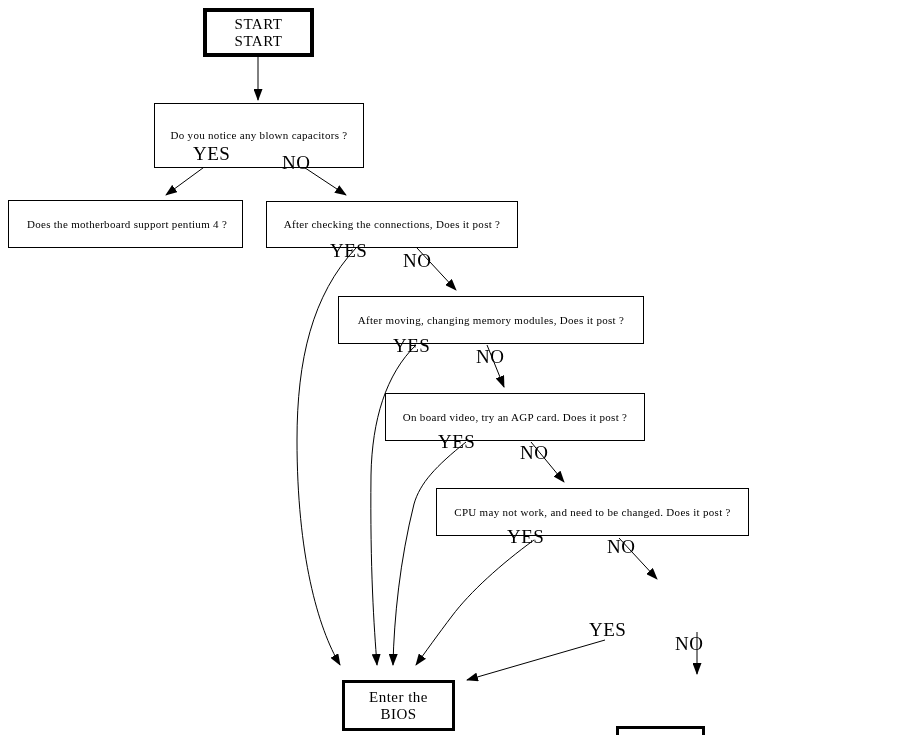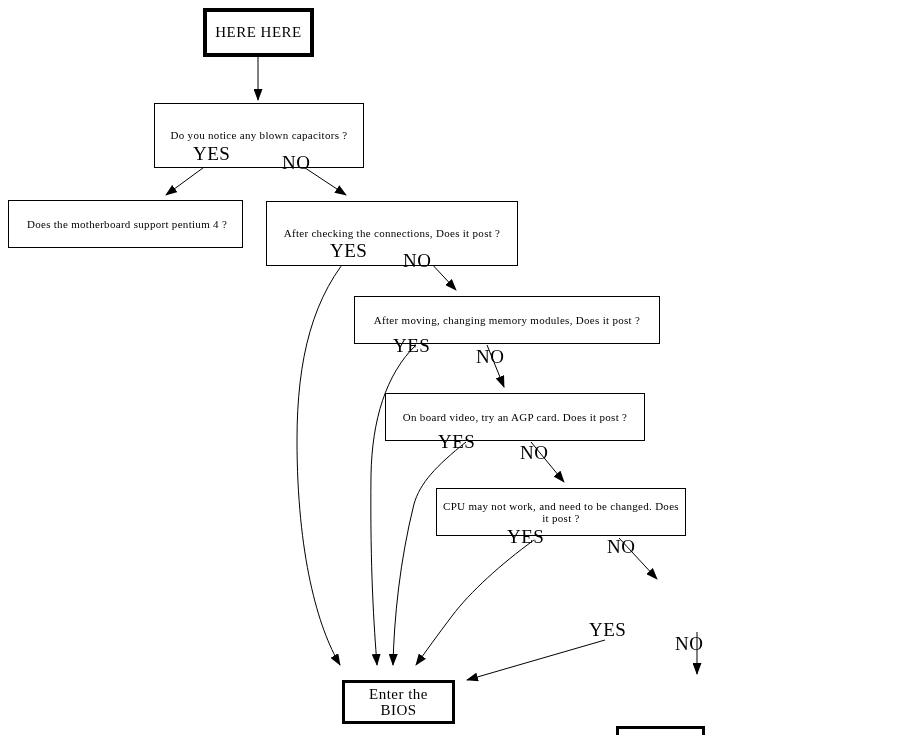--- a/index.html
+++ b/index.html
@@ -60,36 +60,36 @@
     <path class="edge" d="M416,345 C386,374 372,420 371,475 C370,570 374,626 377,665" marker-end="url(#arrow)"></path>
     <path class="edge" d="M487,345 L504,387" marker-end="url(#arrow)"></path>
     <path class="edge" d="M466,442 C436,466 420,483 414,504 C400,560 394,618 393,665" marker-end="url(#arrow)"></path>
     <path class="edge" d="M531,442 L564,482" marker-end="url(#arrow)"></path>
     <path class="edge" d="M534,540 C501,564 470,592 452,616 C439,633 424,654 416,665" marker-end="url(#arrow)"></path>
     <path class="edge" d="M619,538 L657,579" marker-end="url(#arrow)"></path>
     <path class="edge" d="M605,640 L467,680" marker-end="url(#arrow)"></path>
     <path class="edge" d="M697,632 L697,674" marker-end="url(#arrow)"></path>
   </svg>
 
-  <div class="node start" style="left:203px;top:8px;width:111px;height:49px;">HERE HERE</div>
+  <div class="node start" style="left:203px;top:8px;width:111px;height:49px;">START START</div>
 
   <div class="node" style="left:154px;top:103px;width:210px;height:65px;">Do you notice any blown capacitors ?</div>
 
   <div class="node" style="left:8px;top:200px;width:235px;height:48px;padding-left:7px;">Does the motherboard support pentium 4 ?</div>
 
-  <div class="node" style="left:266px;top:201px;width:252px;height:65px;">After checking the connections, Does it post ?</div>
+  <div class="node" style="left:266px;top:201px;width:252px;height:47px;">After checking the connections, Does it post ?</div>
 
-  <div class="node" style="left:354px;top:296px;width:306px;height:48px;">After moving, changing memory modules, Does it post ?</div>
+  <div class="node" style="left:338px;top:296px;width:306px;height:48px;">After moving, changing memory modules, Does it post ?</div>
 
   <div class="node" style="left:385px;top:393px;width:260px;height:48px;">On board video, try an AGP card. Does it post ?</div>
 
-  <div class="node" style="left:436px;top:488px;width:250px;height:48px;">CPU may not work, and need to be changed. Does it post ?</div>
+  <div class="node" style="left:436px;top:488px;width:313px;height:48px;">CPU may not work, and need to be changed. Does it post ?</div>
 
 
-  <div class="node terminal" style="left:342px;top:680px;width:113px;height:44px;">Enter the BIOS</div>
+  <div class="node terminal" style="left:342px;top:680px;width:113px;height:51px;">Enter the BIOS</div>
 
   <div class="node terminal" style="left:616px;top:680px;width:89px;height:48px;margin-top:46px;">RECYCLE</div>
 
   <div class="edge-label" style="left:193px;top:144px;">YES</div>
   <div class="edge-label" style="left:282px;top:153px;">NO</div>
   <div class="edge-label" style="left:330px;top:241px;">YES</div>
   <div class="edge-label" style="left:403px;top:251px;">NO</div>
   <div class="edge-label" style="left:393px;top:336px;">YES</div>
   <div class="edge-label" style="left:476px;top:347px;">NO</div>
   <div class="edge-label" style="left:438px;top:432px;">YES</div>

